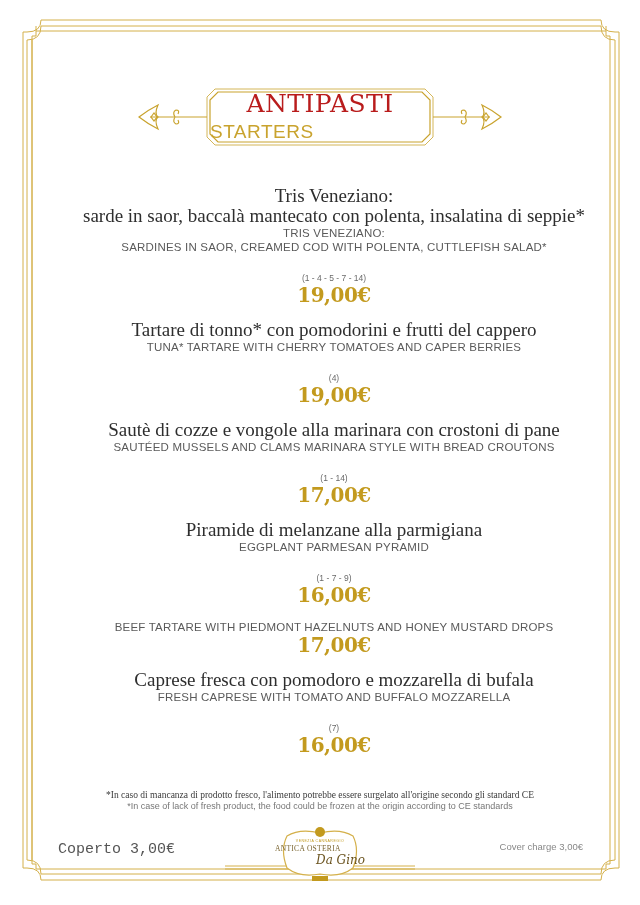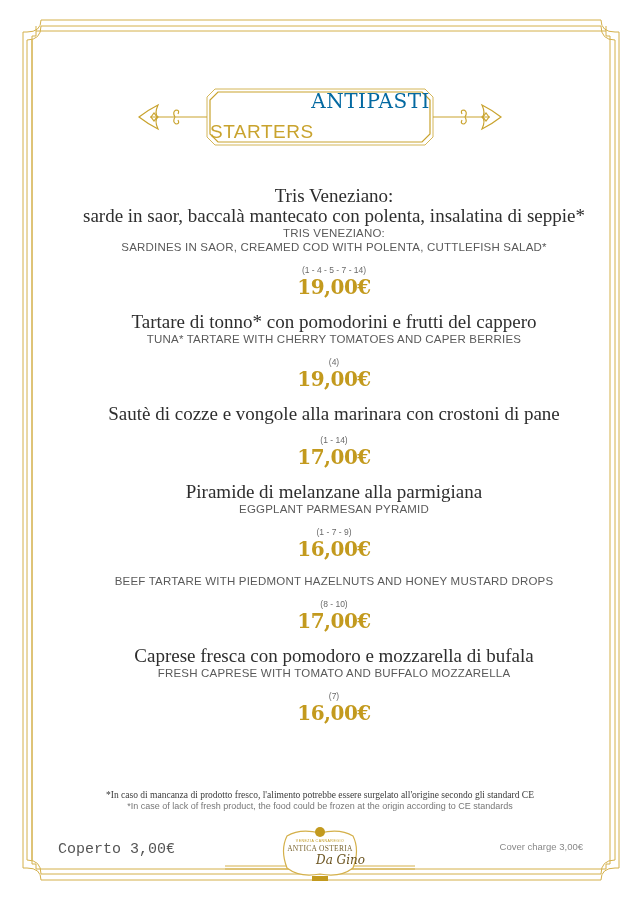--- a/index.html
+++ b/index.html
@@ -1,34 +1,34 @@
 <!DOCTYPE html>
 <html><head>
 <meta charset="utf-8">
 <style>
   html, body { margin:0; padding:0; background:#ffffff; }
   body { width:640px; height:905px; position:relative; overflow:hidden; font-family:"Liberation Sans", sans-serif; }
   .frame-svg { position:absolute; left:0; top:0; }
   .title-box { position:absolute; left:210px; top:85px; width:220px; height:64px; }
-  .title-main { position:absolute; left:0; width:220px; top:4px; text-align:right; font-family:"DejaVu Serif", serif; font-size:20px; color:#0369a1; letter-spacing:0.5px; }
+  .title-main { position:absolute; left:0; width:220px; top:4px; text-align:center; font-family:"DejaVu Serif", serif; font-size:25px; color:#b91c1c; letter-spacing:0.5px; }
   .title-sub { position:absolute; left:0; width:220px; top:36px; text-align:left; font-family:"Liberation Sans", sans-serif; font-size:19px; color:#c9a32e; letter-spacing:0.5px; }
   .items { position:absolute; left:0; top:186px; width:640px; text-align:center; }
   .item { margin-bottom:14px;padding-left:28px; }
   .it-name { font-family:"Liberation Serif", serif; font-size:19px; color:#2e2e2e; line-height:20px; }
   .it-en { font-family:"Liberation Sans", sans-serif; font-size:11.5px; color:#5a5a5a; line-height:14px; letter-spacing:0.2px; }
-  .it-allerg { font-family:"Liberation Sans", sans-serif; font-size:8.5px; color:#6a6a6a; line-height:12px; margin-top:10px; }
+  .it-allerg { font-family:"Liberation Sans", sans-serif; font-size:8.5px; color:#6a6a6a; line-height:12px; margin-top:18px; }
   .it-price { font-family:"DejaVu Serif", serif; font-weight:bold; font-size:20px; color:#c39a1e; line-height:22px; letter-spacing:-0.5px; }
   .note { position:absolute; left:0; width:640px; top:790px; text-align:center; }
   .note-it { font-family:"Liberation Serif", serif; font-size:9.5px; color:#3a3a3a; line-height:11px; }
   .note-en { font-family:"Liberation Sans", sans-serif; font-size:9px; color:#777; line-height:11px; }
   .coperto { position:absolute; left:58px; top:841px; font-family:Liberation Mono, monospace; font-size:15px; color:#555;text-align:center; }
   .cover { position:absolute; right:57px; top:841px; font-family:"Liberation Sans", sans-serif; font-size:9.5px; color:#888; }
   .logo { position:absolute; left:275px; top:822px; width:90px; height:62px; }
   .logo-top { position:absolute; left:0; width:90px; top:17px; text-align:center; font-size:3.5px; color:#c39a1e; letter-spacing:0.5px; font-family:"Liberation Sans", sans-serif; }
-  .logo-name { position:absolute; left:0; width:90px; top:22px; text-align:center; font-family:"Liberation Serif", serif; font-size:7.5px; color:#7a6530; letter-spacing:0.3px; }
+  .logo-name { position:absolute; left:0; width:90px; top:22px; text-align:left; font-family:"Liberation Serif", serif; font-size:7.5px; color:#7a6530; letter-spacing:0.3px; }
   .logo-script { position:absolute; left:0; width:90px; top:31px; text-align:right; font-family:"DejaVu Serif", serif; font-style:italic; font-size:12px; color:#6b5420; }
 </style>
 </head>
 <body>
 
 <svg class="frame-svg" width="640" height="905" viewBox="0 0 640 905">
   <g fill="none" stroke="#d4b04a" stroke-width="1">
 
     <path d="M41,26 L601,26 Q601,40 615,40 L615,860 Q601,860 601,874 L41,874 Q41,860 27,860 L27,40 Q41,40 41,26 Z"></path>
 
@@ -79,32 +79,32 @@
     <div class="it-price">19,00€</div>
   </div>
   <div class="item">
     <div class="it-name">Tartare di tonno* con pomodorini e frutti del cappero</div>
     <div class="it-en">TUNA* TARTARE WITH CHERRY TOMATOES AND CAPER BERRIES</div>
     <div class="it-allerg">(4)</div>
     <div class="it-price">19,00€</div>
   </div>
   <div class="item">
     <div class="it-name">Sautè di cozze e vongole alla marinara con crostoni di pane</div>
+    <div class="it-en">SAUTÉED MUSSELS AND CLAMS MARINARA STYLE WITH BREAD CROUTONS</div>
     <div class="it-allerg">(1 - 14)</div>
     <div class="it-price">17,00€</div>
   </div>
   <div class="item">
     <div class="it-name">Piramide di melanzane alla parmigiana</div>
     <div class="it-en">EGGPLANT PARMESAN PYRAMID</div>
     <div class="it-allerg">(1 - 7 - 9)</div>
     <div class="it-price">16,00€</div>
   </div>
   <div class="item">
     <div class="it-en">BEEF TARTARE WITH PIEDMONT HAZELNUTS AND HONEY MUSTARD DROPS</div>
-    <div class="it-allerg">(8 - 10)</div>
     <div class="it-price">17,00€</div>
   </div>
   <div class="item">
     <div class="it-name">Caprese fresca con pomodoro e mozzarella di bufala</div>
     <div class="it-en">FRESH CAPRESE WITH TOMATO AND BUFFALO MOZZARELLA</div>
     <div class="it-allerg">(7)</div>
     <div class="it-price">16,00€</div>
   </div>
 </div>
 

